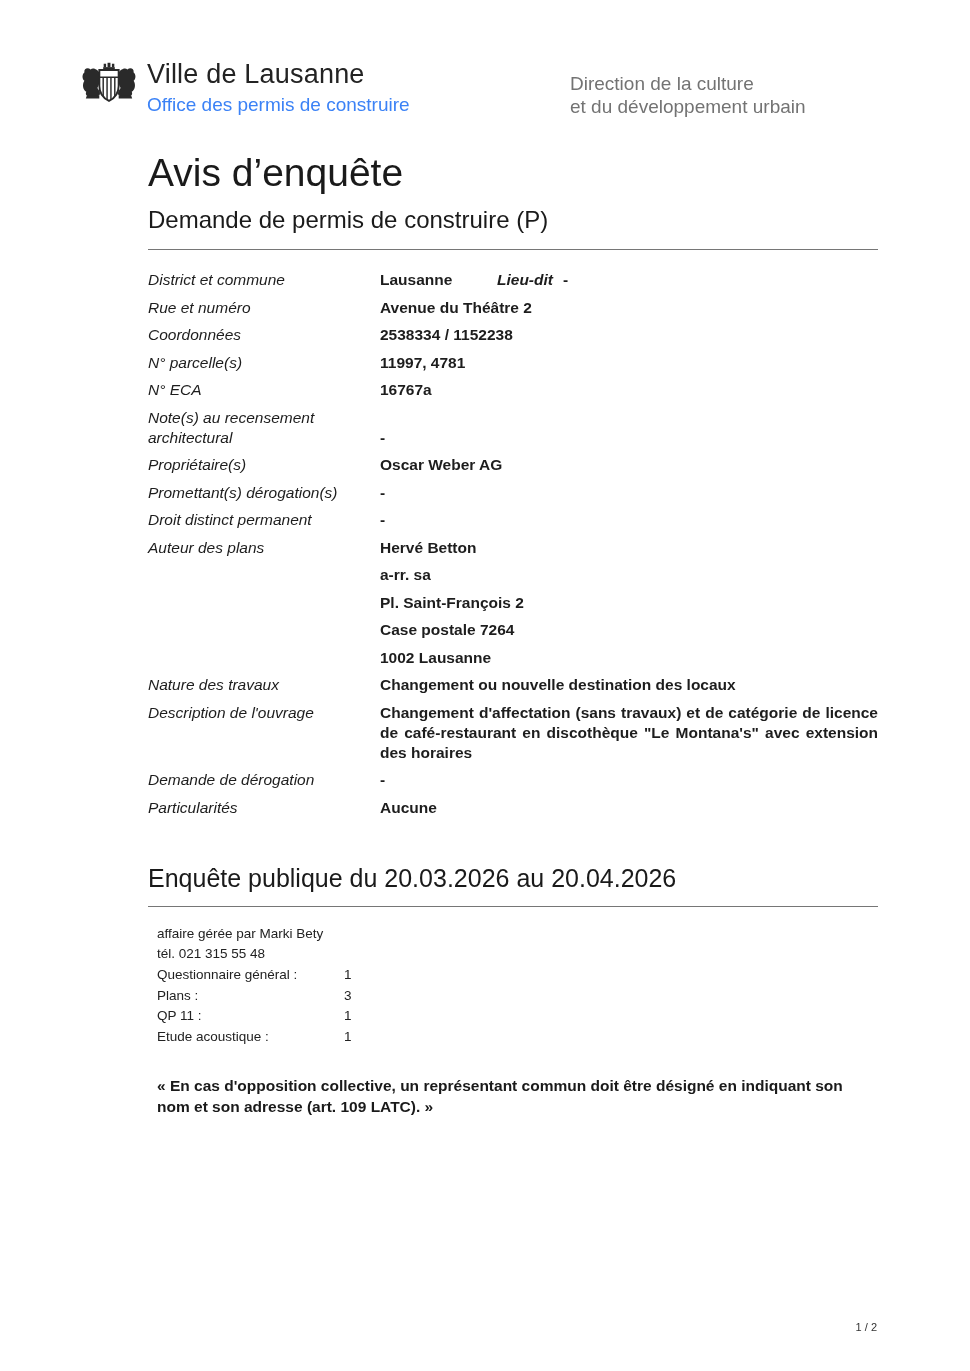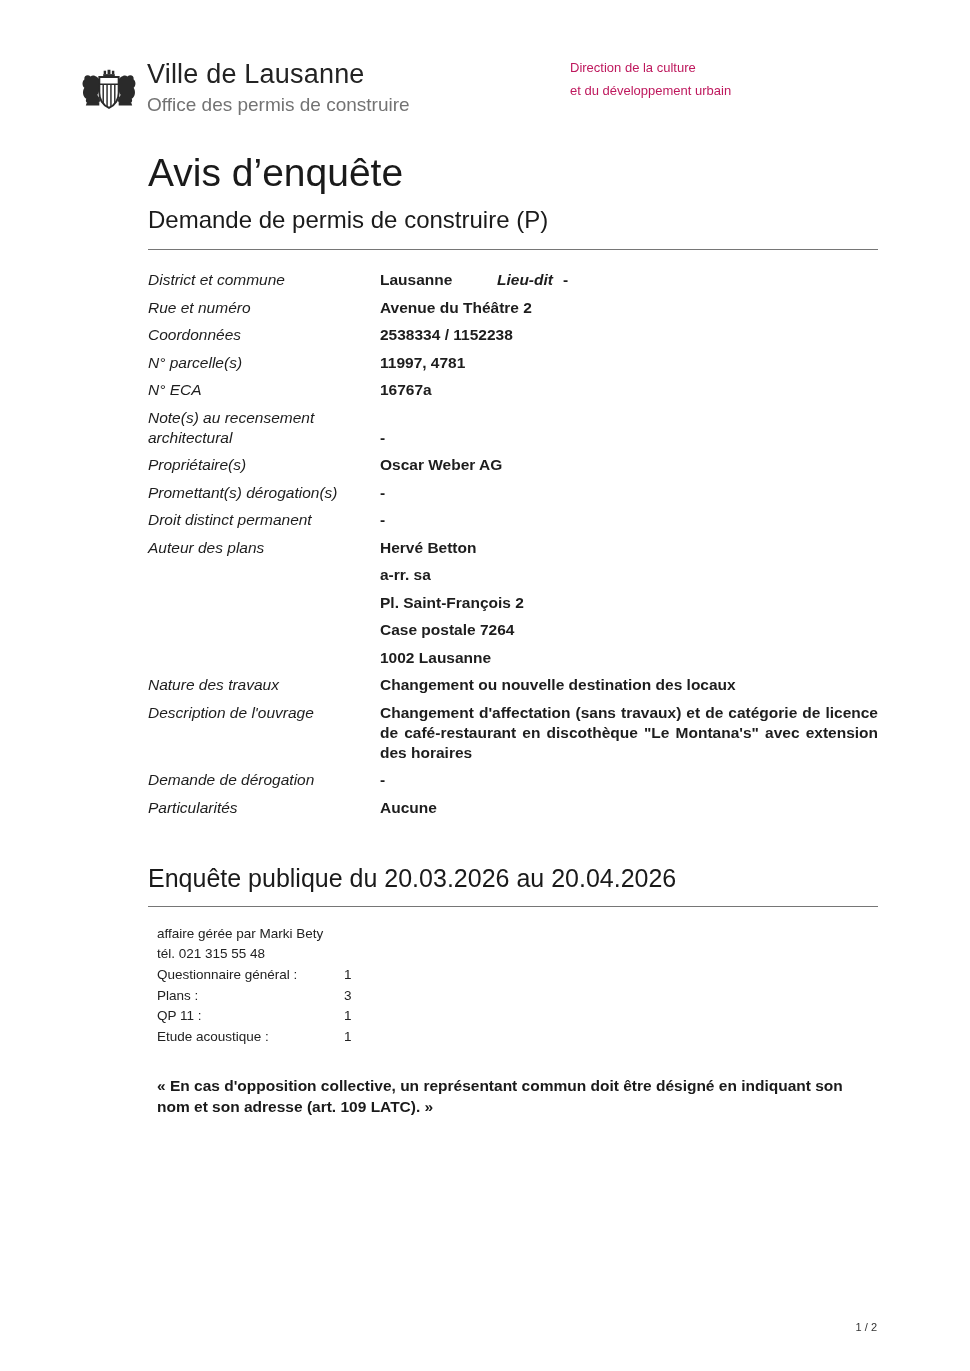--- a/index.html
+++ b/index.html
@@ -12,44 +12,44 @@
     margin: 0 auto;
     background: #ffffff;
     color: #1d1d1d;
     overflow: hidden;
   }
   
   .doc-header {
     position: relative;
     padding: 58px 92px 0 80px;
   }
-  .brand { display: flex; align-items: flex-end; gap: 9px; }
+  .brand { display: flex; align-items: flex-start; gap: 9px; }
   .crest { width: 58px; height: 50px; flex: 0 0 auto; margin-top: 2px; }
   .brand-text { display: flex; flex-direction: column; }
   .brand-name {
     font-size: 27px;
     font-weight: 500;
     letter-spacing: 0.2px;
     color: #232323;
     line-height: 32px;
   }
   .brand-office {
     font-size: 19px;
     font-weight: 400;
-    color: #737373;
+    color: #3b82f6;
     line-height: 24px;
     margin-top: 3px;
   }
   .direction {
     position: absolute;
     left: 570px;
-    top: 56px;
-    font-size: 13px;
+    top: 72px;
+    font-size: 19px;
     font-weight: 500;
-    color: #be185d;
+    color: #737373;
     line-height: 23px;
   }
   
   .doc-main { padding: 0 92px 0 148px; }
   .doc-title {
     margin-top: 39px;
     font-size: 39px;
     font-weight: 400;
     color: #1a1a1a;
     line-height: 34px;

